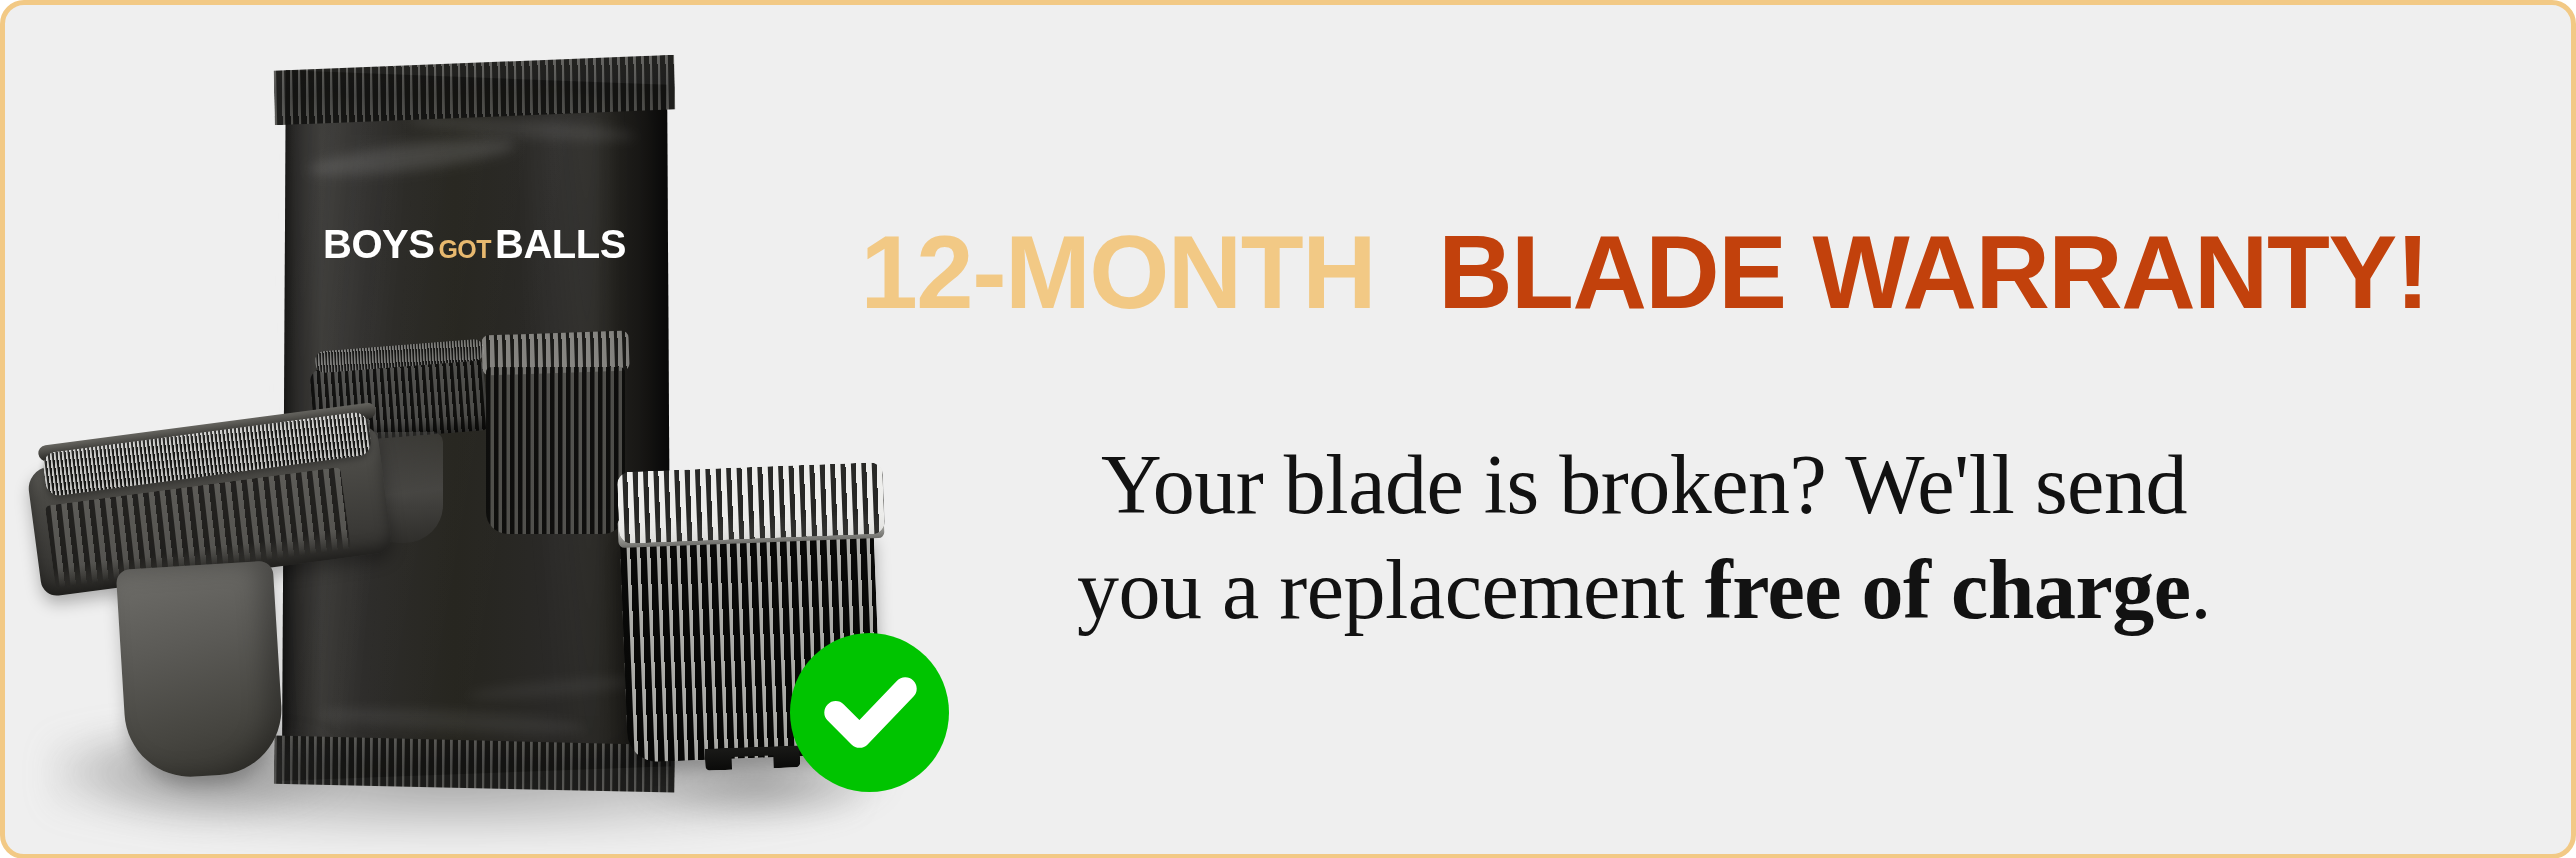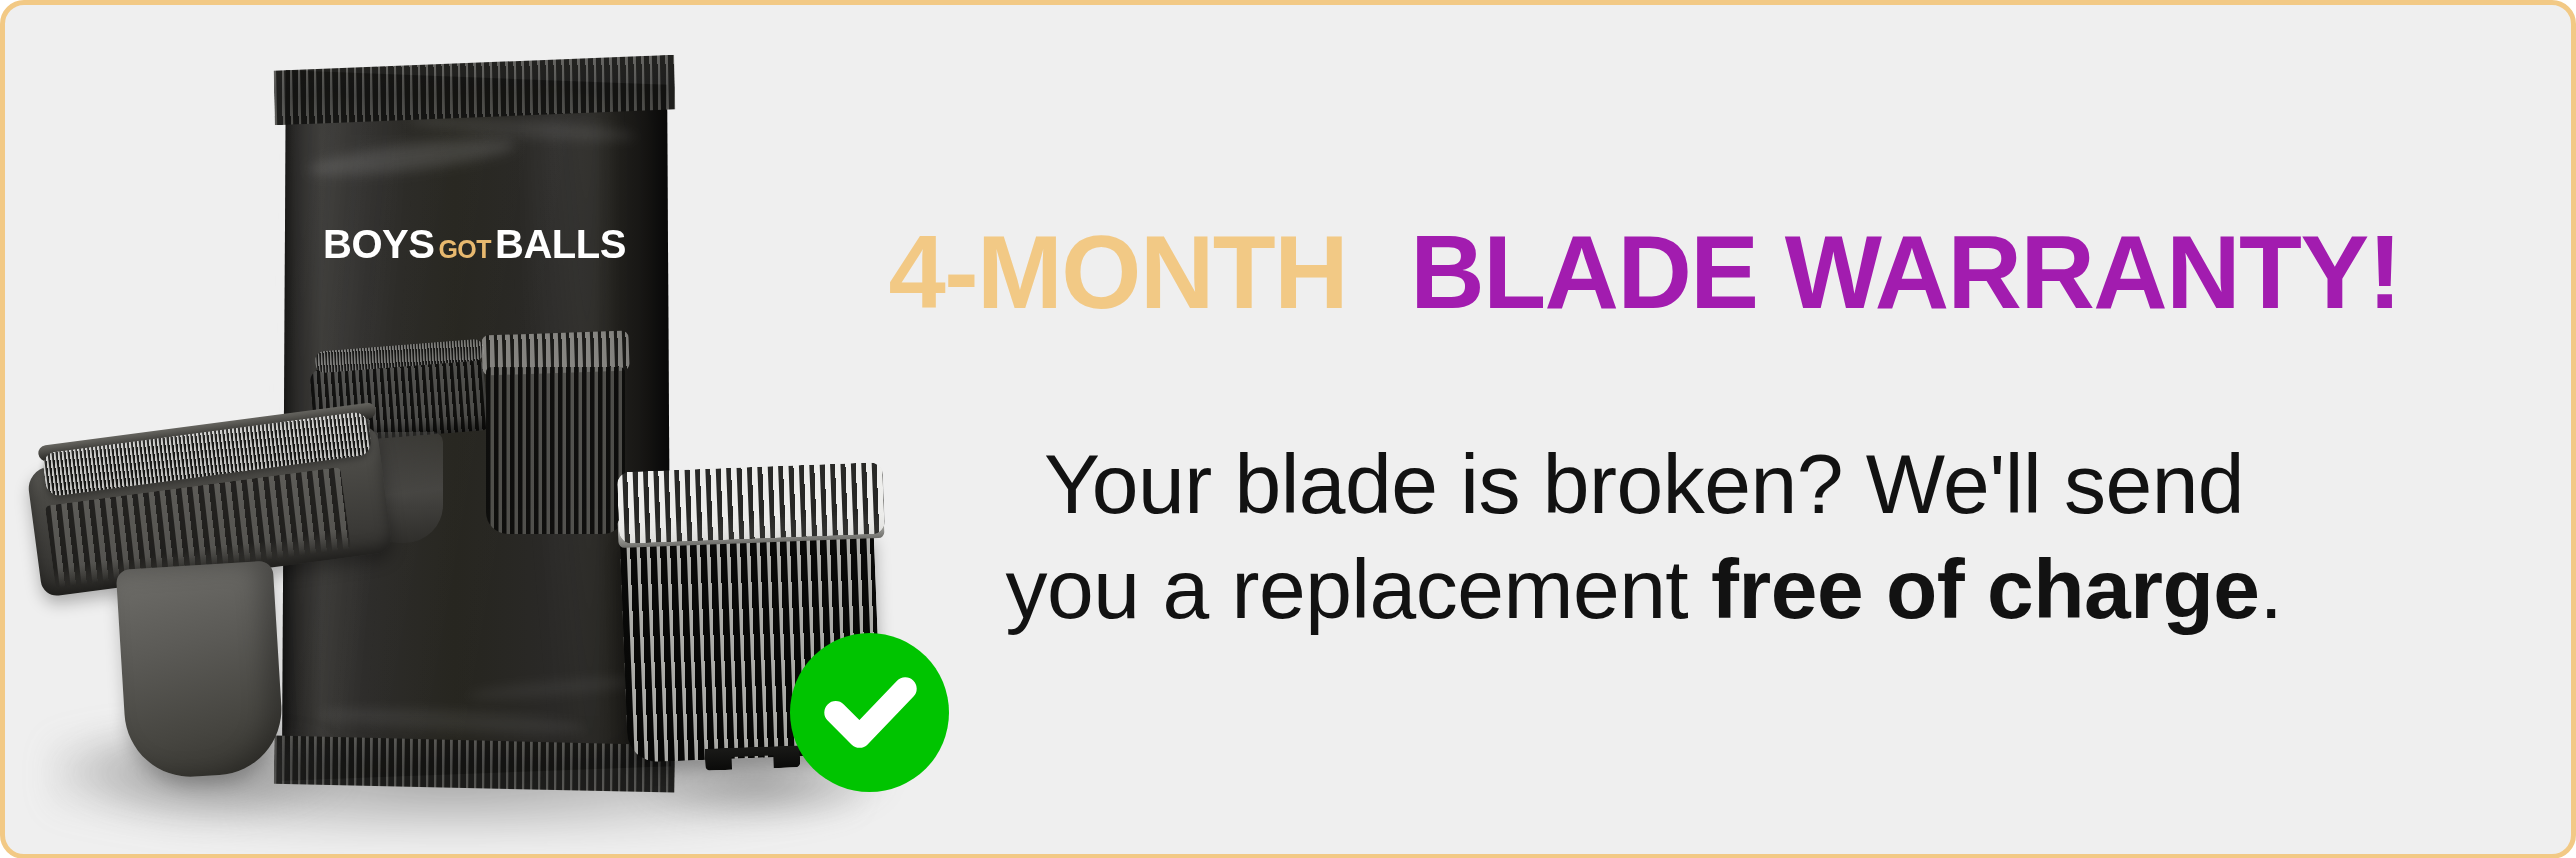--- a/index.html
+++ b/index.html
@@ -266,28 +266,29 @@
     position:absolute; left:755px; top:0;
     width:1769px; height:859px;
   }
   #headline {
     position:absolute; left:0; top:214px; width:1769px;
     text-align:center; white-space:nowrap;
     font-size:103px; font-weight:bold;
     letter-spacing:-1.5px; line-height:1.05;
   }
   #headline .hl-accent { color:#f2c985; }
-  #headline .hl-main   { color:#a21caf;margin-left:36px; }
+  #headline .hl-main   { color:#c2410c;margin-left:36px; }
 
   #subcopy {
     position:absolute; left:99px; top:427px; width:1570px;
     text-align:center;
     font-size:84px; font-weight:normal;
     color:#121212; line-height:1.25;
     letter-spacing:-0.5px;
+    font-family:Liberation Serif, serif;
   }
   #subcopy .sc-strong { font-weight:bold; }
 </style>
 </head>
 <body>
 
 <div id="banner">
 
   <div id="product-scene">
 
@@ -340,21 +341,21 @@
       <div class="circ"></div>
       <svg viewBox="0 0 160 160">
         <path d="M46 80 L70 104 L116 56" fill="none" stroke="#ffffff" stroke-width="23" stroke-linecap="round" stroke-linejoin="round"></path>
       </svg>
     </div>
   </div>
 
   <div id="copy">
 
     <div id="headline">
-      <span class="hl-accent">4-MONTH</span>
+      <span class="hl-accent">12-MONTH</span>
       <span class="hl-main">BLADE WARRANTY!</span>
     </div>
 
     <div id="subcopy">
       <div>Your blade is broken? We'll send</div>
       <div><span>you a replacement </span><span class="sc-strong">free of charge</span><span>.</span></div>
     </div>
 
   </div>
 </div>

